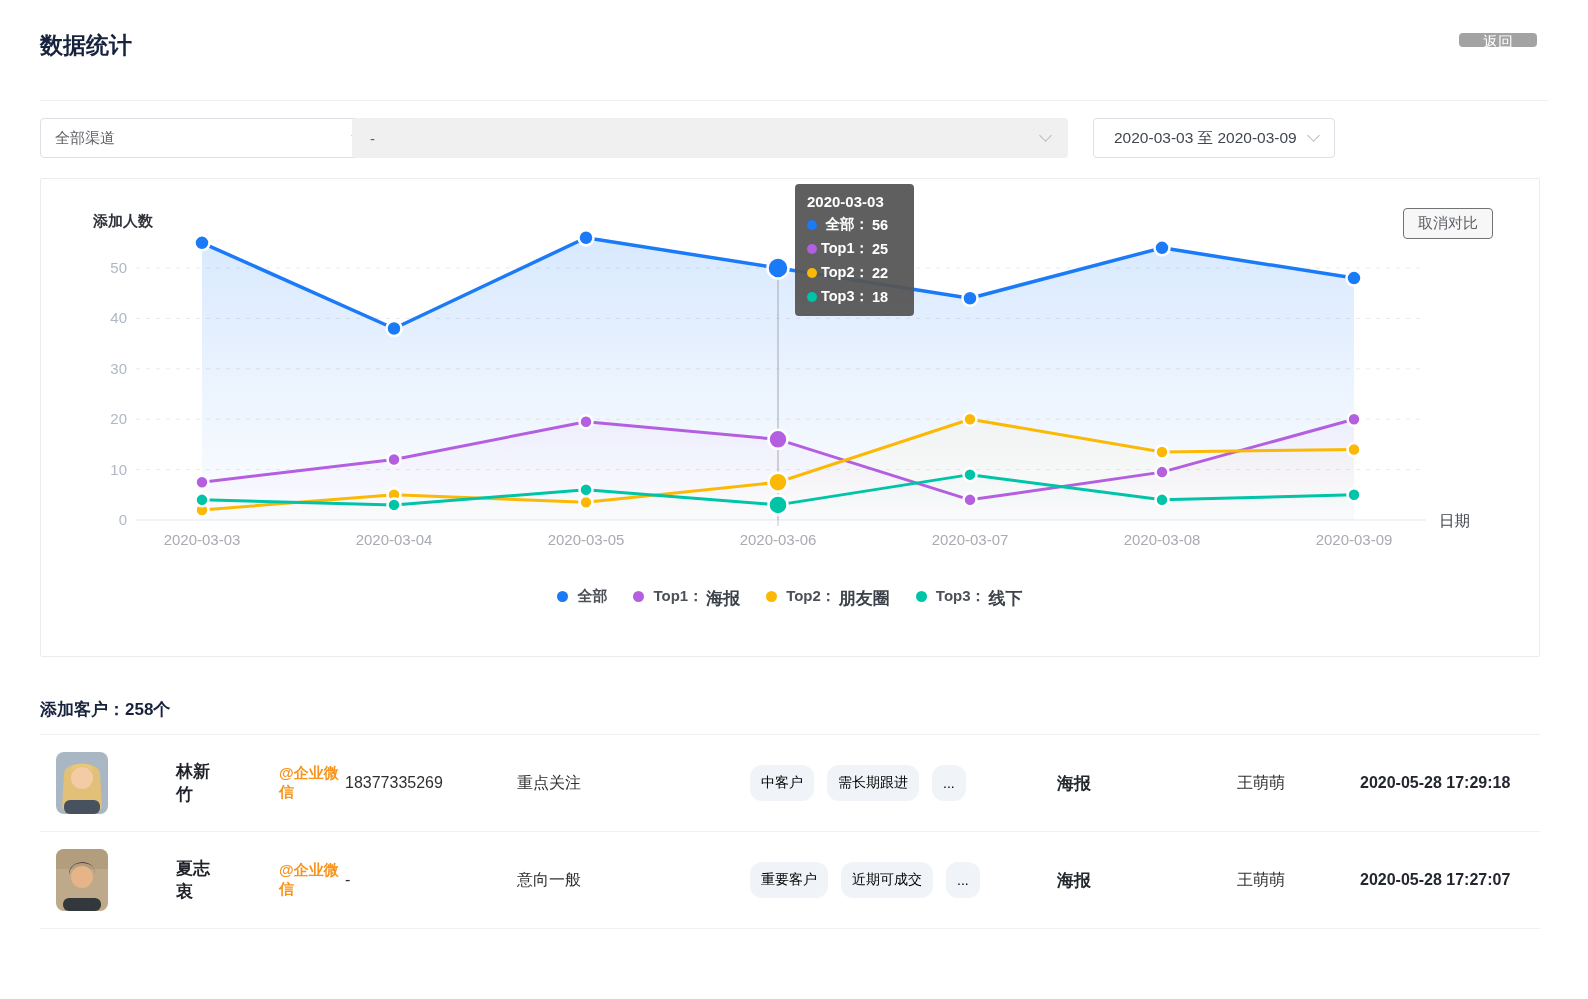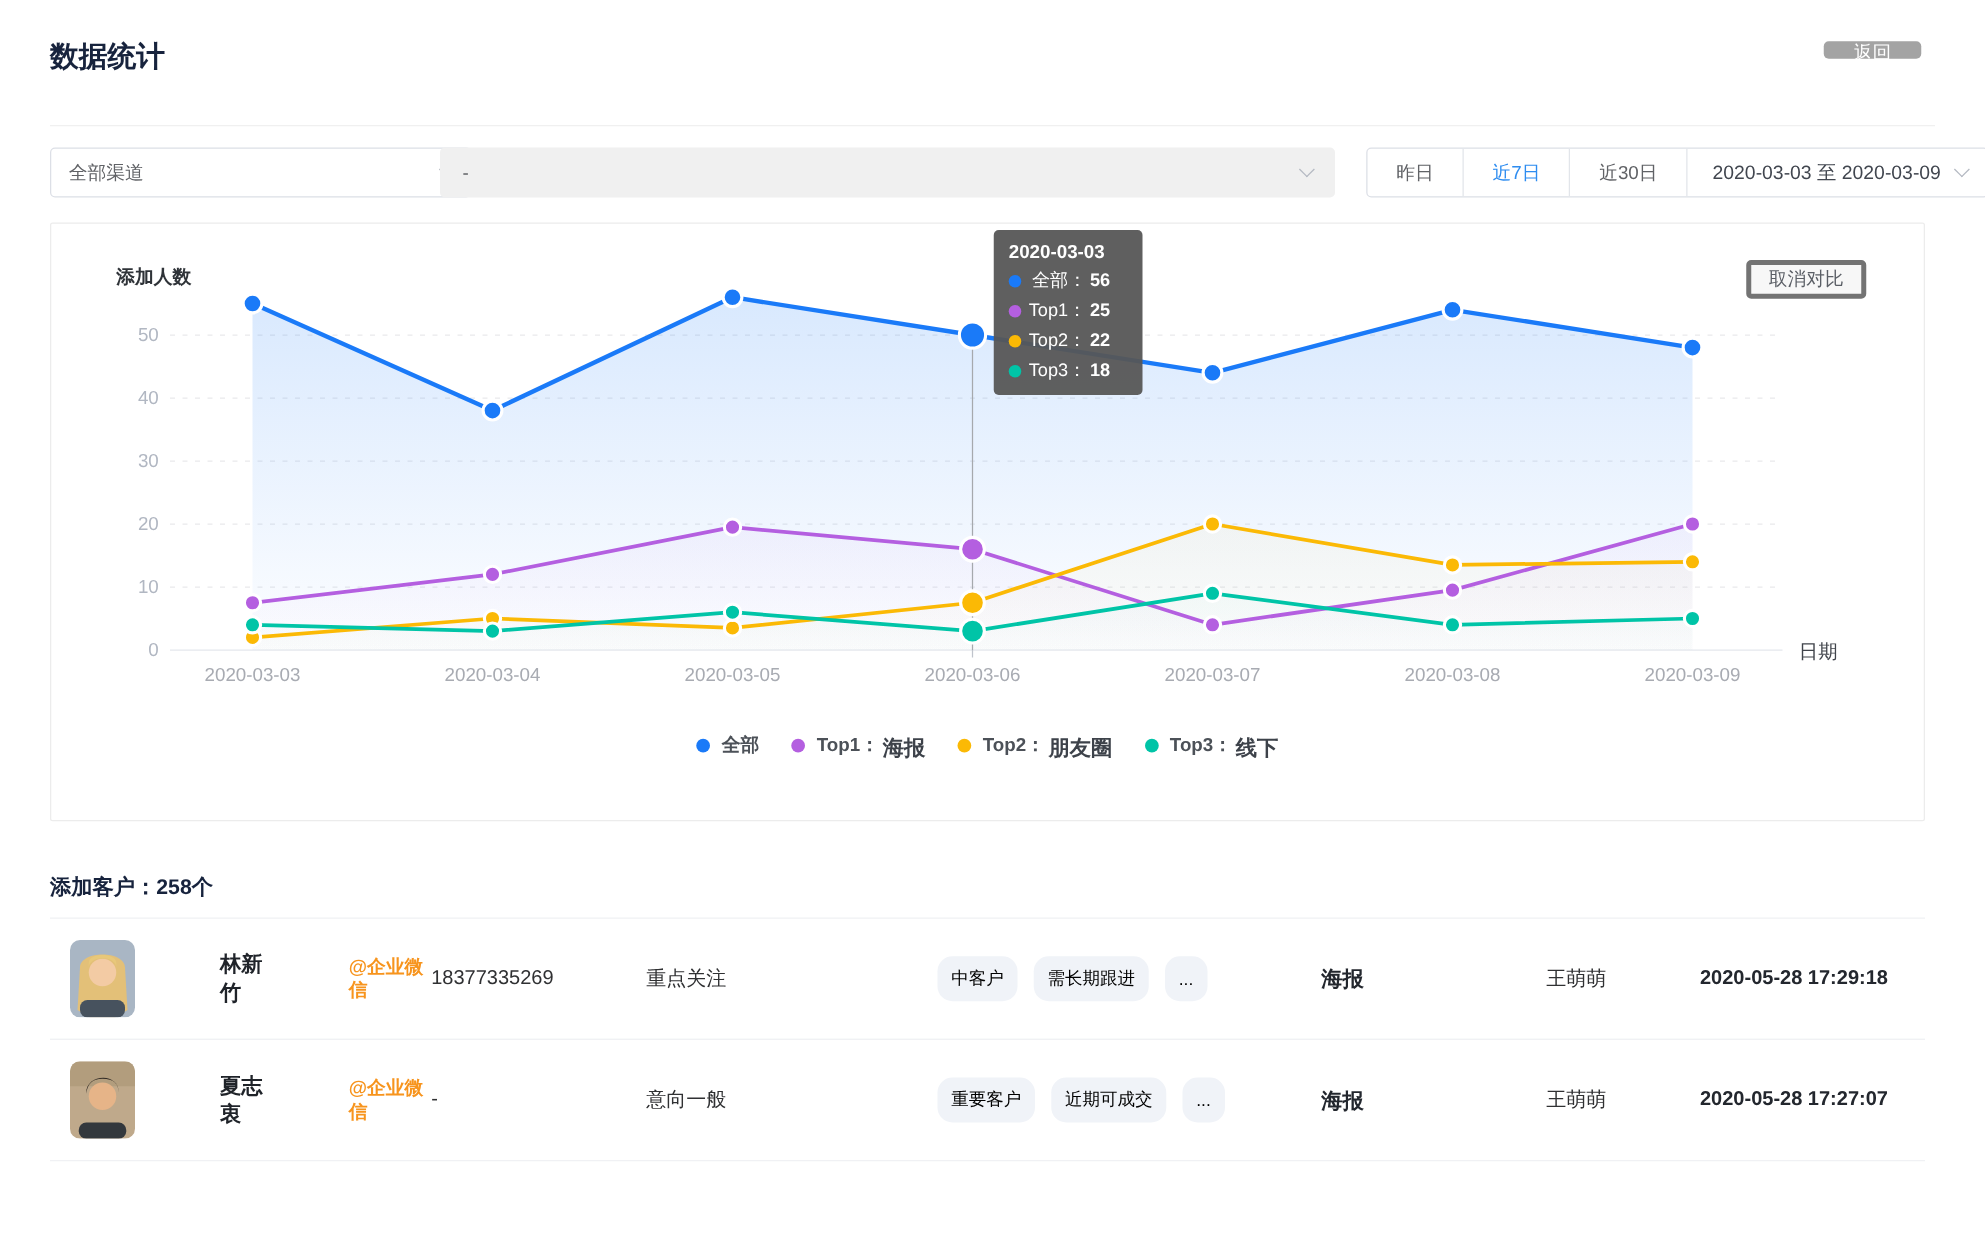--- a/index.html
+++ b/index.html
@@ -26,35 +26,35 @@
   .range-btn { display:flex; align-items:center; padding:0 23px; font-size:15px; color:#606266;
                border-right:1px solid #e2e5ea; cursor:pointer; white-space:nowrap; }
   .range-btn.active { color:#2d8cf0; }
   .date-range { display:flex; align-items:center; gap:12px; padding:0 16px 0 20px; font-size:15.5px; color:#41464f; cursor:pointer; white-space:nowrap; }
 
   
   .chart-card { position:absolute; left:40px; top:178px; width:1500px; height:479px;
                 border:1px solid #ececec; border-radius:2px; background:#fff; }
   .chart-card svg { position:absolute; left:0; top:0; }
   .cancel-compare { position:absolute; right:46px; top:29px; height:31px; padding:0 14px;
-                    background:#f7f7f7; border:4px solid #737373; border-radius:4px;
+                    background:#f7f7f7; border:1px solid #737373; border-radius:4px;
                     font-size:15px; color:#5b5f66; cursor:pointer; font-family:inherit; }
   .legend { position:absolute; left:0; right:0; top:406px; display:flex; justify-content:center; gap:26px; }
   .legend-item { display:flex; align-items:center; cursor:pointer; }
   .legend-dot { width:11px; height:11px; border-radius:50%; margin-right:9px; }
   .legend-label { font-size:15px; font-weight:600; color:#4c5158; }
   .legend-channel { font-size:17px; font-weight:600; color:#3d424a; position:relative; top:2px; margin-left:3px; }
 
   
   .tooltip { position:absolute; left:754px; top:5px; width:119px; min-height:131px;
              background:rgba(86,86,86,0.95); border-radius:4px; padding:9px 12px 10px 12px; z-index:5; }
   .tooltip-title { color:#fff; font-size:15px; font-weight:600; margin-bottom:5px; }
   .tooltip-row { display:flex; align-items:center; margin-top:5px; }
   .tooltip-row .dot { width:10px; height:10px; border-radius:50%; flex:0 0 auto; }
-  .tooltip-row .lbl { color:#fff; font-size:14.5px; font-weight:400; min-width:52px; text-align:right; }
+  .tooltip-row .lbl { color:#fff; font-size:14.5px; font-weight:700; min-width:52px; text-align:right; }
   .tooltip-row .val { color:#fff; font-size:14.5px; font-weight:600; margin-left:3px; }
 
   
   .summary { position:absolute; left:40px; top:698px; font-size:17px; font-weight:600; color:#17233d; }
   .table { position:absolute; left:40px; top:735px; width:1500px; }
   .thead, .trow { display:grid; grid-template-columns:305px 172px 233px 307px 180px 123px 180px; align-items:center; }
   .thead { height:62px; background:#f6f7f9; }
   .thead .th { font-size:15px; color:#9a9ea6; }
   .thead .th:first-child { padding-left:54px; }
   .trow { height:98px; border-bottom:1px solid #f0f1f4; }
@@ -82,25 +82,20 @@
 <div class="filter-row">
   <div class="select select-channel">
     <span class="grow">全部渠道</span>
     <span class="chev"></span>
   </div>
   <div class="select select-group">
     <span class="grow">-</span>
     <span class="chev"></span>
   </div>
   <div class="range-group">
-    <div id="quick-ranges" style="display:flex">
-        <div class="range-btn">昨日</div>
-        <div class="range-btn active">近7日</div>
-        <div class="range-btn">近30日</div>
-      </div>
     <div class="date-range">
       <span>2020-03-03 至 2020-03-09</span>
       <span class="chev"></span>
     </div>
   </div>
 </div>
 
 <div class="chart-card">
   <svg id="chart-svg" width="1498" height="402" viewBox="0 0 1498 402">
       <defs>

